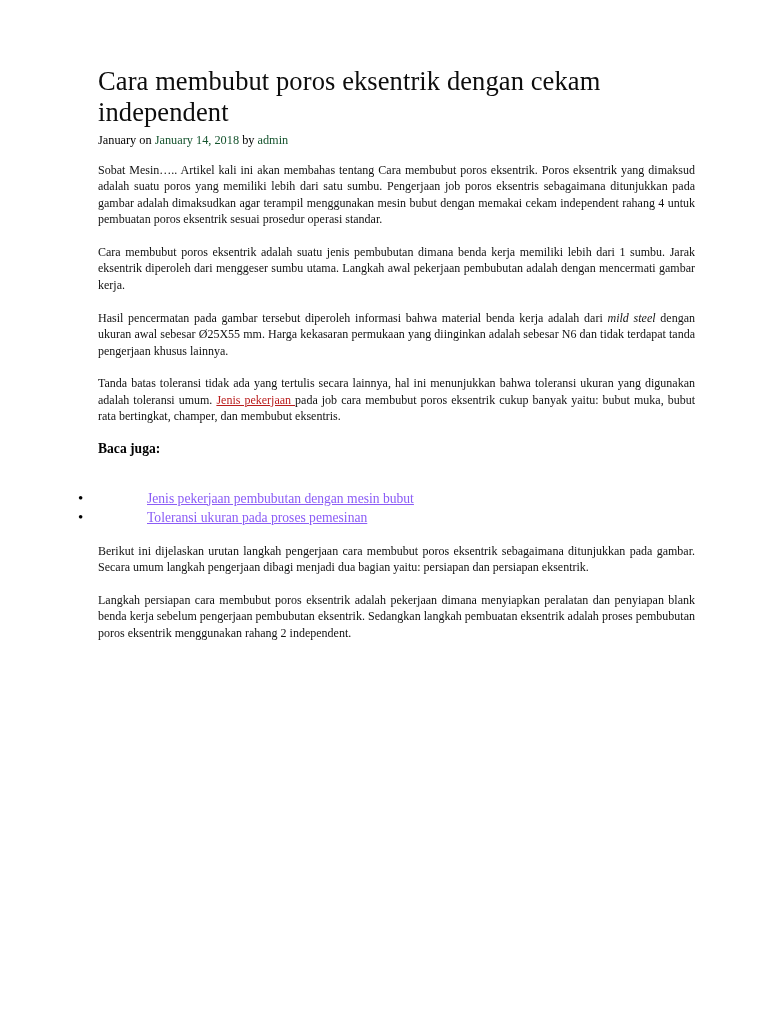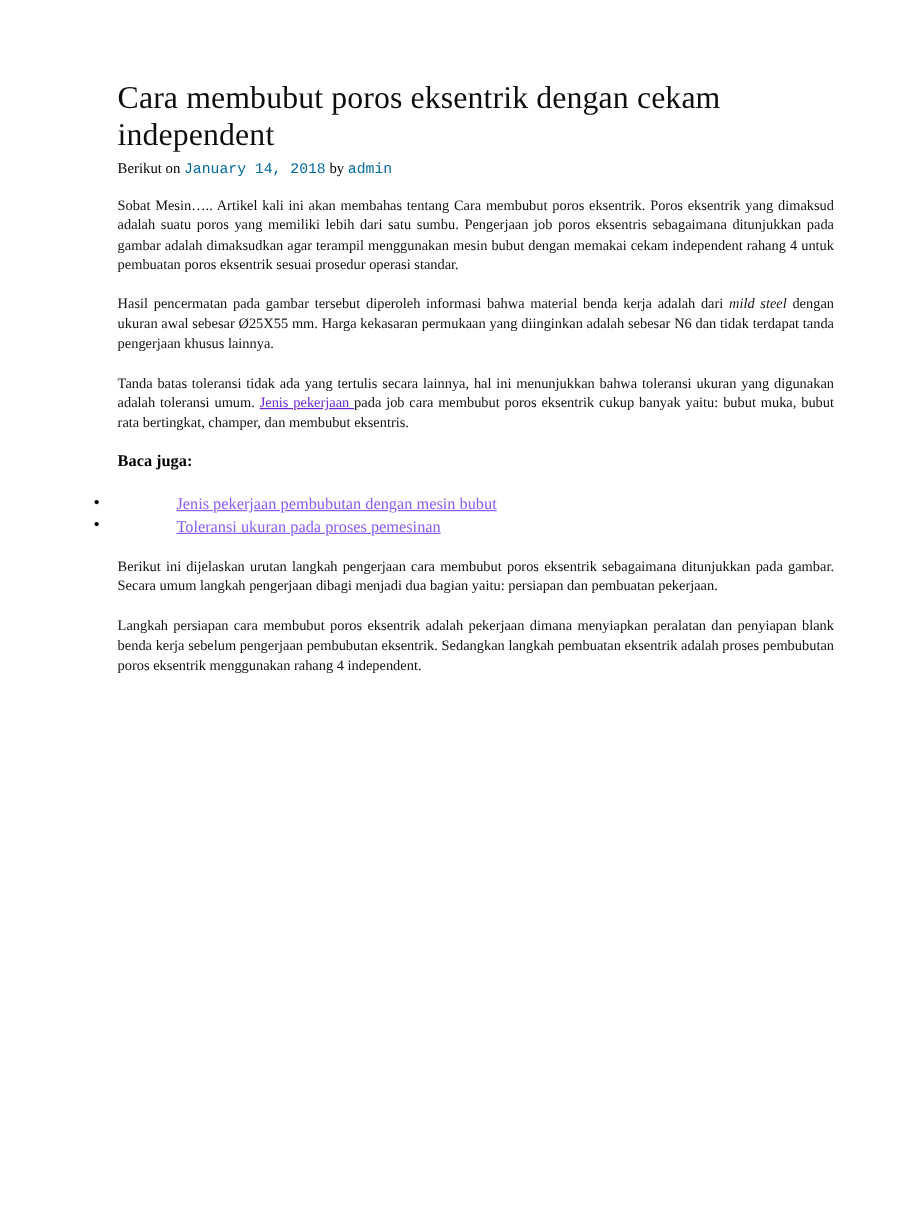--- a/index.html
+++ b/index.html
@@ -45,52 +45,51 @@
 
   .byline {
     font-family: "Liberation Serif", "DejaVu Serif", serif;
     font-size: 12.3px;
     line-height: 1.25;
     color: #000000;
     margin: 0 0 14px 0;
     white-space: nowrap;
   }
   .byline .lnk {
-    color: #0369a1;
+    color: #14532d;
     text-decoration: none;
-    font-family: Liberation Mono, monospace;
   }
 
   p.body-par {
     font-family: "Liberation Serif", "DejaVu Serif", serif;
     font-size: 12px;
     line-height: 16.4px;
     text-align: justify;
     text-justify: inter-word;
     color: #111111;
     margin: 0 0 16.5px 0;
     padding: 0;
     hyphens: none;
   }
 
   p.body-par:last-child { margin-bottom: 0; }
 
   .inline-link {
-    color: #6d28d9;
+    color: #b91c1c;
   }
 
   .ital { font-style: italic; }
 
   .baca-juga {
     font-family: "Liberation Serif", "DejaVu Serif", serif;
     font-size: 13.6px;
     font-weight: bold;
     line-height: 16.4px;
     color: #000000;
-    margin: 2px 0 18px 0;
+    margin: 2px 0 32px 0;
   }
 
   ul.read-also {
     list-style: none;
     margin: 0 0 17px 0;
     padding: 0;
   }
   ul.read-also li {
     position: relative;
     margin: 0 0 2px 0;
@@ -117,44 +116,45 @@
 </style>
 </head>
 <body>
 
 <div class="page">
   <div class="content">
 
     <h1 class="post-title">Cara membubut poros eksentrik dengan cekam independent</h1>
 
     <div class="byline">
-      <span>Berikut on</span>
+      <span>January on</span>
       <a href="#" class="lnk">January 14, 2018</a>
       <span>by</span>
       <a href="#" class="lnk">admin</a>
     </div>
 
     <p class="body-par">Sobat Mesin….. Artikel kali ini akan membahas tentang Cara membubut poros eksentrik. Poros eksentrik yang dimaksud adalah suatu poros yang memiliki lebih dari satu sumbu. Pengerjaan job poros eksentris sebagaimana ditunjukkan pada gambar adalah dimaksudkan agar terampil menggunakan mesin bubut dengan memakai cekam independent rahang 4 untuk pembuatan poros eksentrik sesuai prosedur operasi standar.</p>
 
+    <p class="body-par">Cara membubut poros eksentrik adalah suatu jenis pembubutan dimana benda kerja memiliki lebih dari 1 sumbu. Jarak eksentrik diperoleh dari menggeser sumbu utama. Langkah awal pekerjaan pembubutan adalah dengan mencermati gambar kerja.</p>
 
     <p class="body-par"><span>Hasil pencermatan pada gambar tersebut diperoleh informasi bahwa material benda kerja adalah dari </span><em class="ital">mild steel</em><span> dengan ukuran awal sebesar Ø25X55 mm. Harga kekasaran permukaan yang diinginkan adalah sebesar N6 dan tidak terdapat tanda pengerjaan khusus lainnya.</span></p>
 
     <p class="body-par"><span>Tanda batas toleransi tidak ada yang tertulis secara lainnya, hal ini menunjukkan bahwa toleransi ukuran yang digunakan adalah toleransi umum. </span><a href="#" class="inline-link">Jenis pekerjaan </a><span>pada job cara membubut poros eksentrik cukup banyak yaitu: bubut muka, bubut rata bertingkat, champer, dan membubut eksentris.</span></p>
 
     <div class="baca-juga">Baca juga:</div>
 
     <ul class="read-also">
       <li>
         <span class="bullet">•</span>
         <a href="#" class="red-link">Jenis pekerjaan pembubutan dengan mesin bubut</a>
       </li>
       <li>
         <span class="bullet">•</span>
         <a href="#" class="red-link">Toleransi ukuran pada proses pemesinan</a>
       </li>
     </ul>
 
-    <p class="body-par">Berikut ini dijelaskan urutan langkah pengerjaan cara membubut poros eksentrik sebagaimana ditunjukkan pada gambar. Secara umum langkah pengerjaan dibagi menjadi dua bagian yaitu: persiapan dan pembuatan pekerjaan.</p>
+    <p class="body-par">Berikut ini dijelaskan urutan langkah pengerjaan cara membubut poros eksentrik sebagaimana ditunjukkan pada gambar. Secara umum langkah pengerjaan dibagi menjadi dua bagian yaitu: persiapan dan persiapan eksentrik.</p>
 
-    <p class="body-par">Langkah persiapan cara membubut poros eksentrik adalah pekerjaan dimana menyiapkan peralatan dan penyiapan blank benda kerja sebelum pengerjaan pembubutan eksentrik. Sedangkan langkah pembuatan eksentrik adalah proses pembubutan poros eksentrik menggunakan rahang 4 independent.</p>
+    <p class="body-par">Langkah persiapan cara membubut poros eksentrik adalah pekerjaan dimana menyiapkan peralatan dan penyiapan blank benda kerja sebelum pengerjaan pembubutan eksentrik. Sedangkan langkah pembuatan eksentrik adalah proses pembubutan poros eksentrik menggunakan rahang 2 independent.</p>
 
   </div>
 </div>
 
 </body></html>

